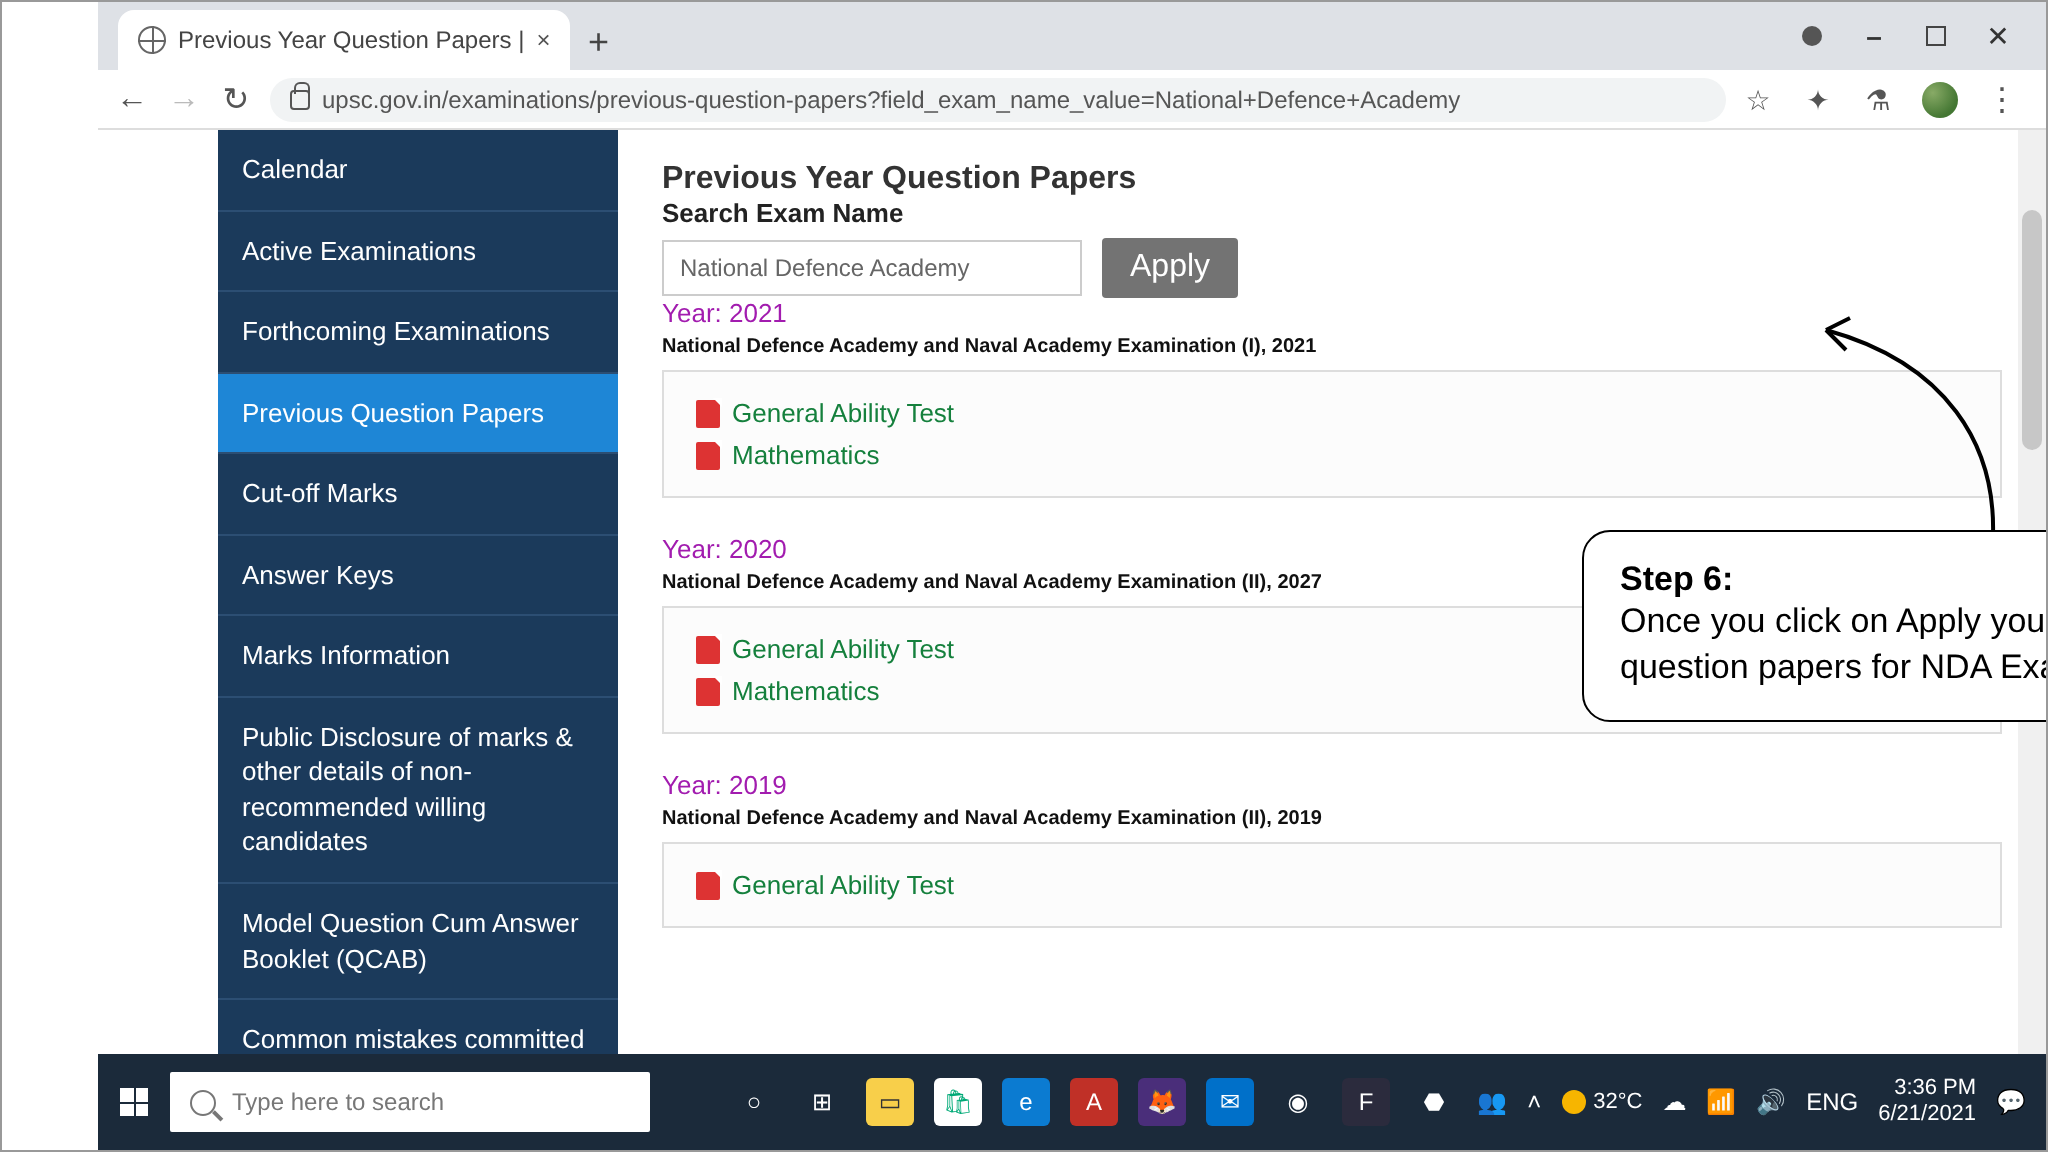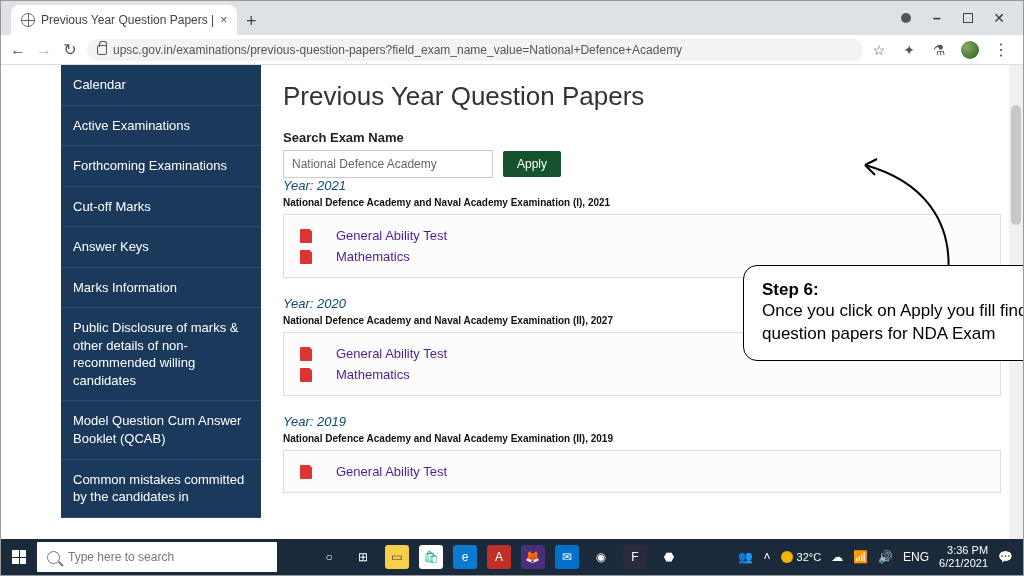--- a/index.html
+++ b/index.html
@@ -1,19 +1,19 @@
 <!DOCTYPE html>
 <html><head>
 <meta charset="utf-8">
 <style>
 * { margin: 0; padding: 0; box-sizing: border-box; }
 body { font-family: "Segoe UI", Arial, sans-serif; background: #fff; width: 1024px; height: 576px; overflow: hidden; position: relative; }
 
 
-.browser-frame { width: 1024px; height: 576px; display: flex; flex-direction: column; border: 1px solid #999; }
+.browser-frame { width: 1024px; height: 576px; display: flex; flex-direction: column; border: 1px solid #999; padding-left: 48px; }
 .tab-strip { height: 34px; background: #dee1e6; display: flex; align-items: flex-end; padding-left: 10px; }
 .tab { background: #fff; border-radius: 8px 8px 0 0; height: 30px; display: flex; align-items: center; padding: 0 10px; font-size: 12px; color: #444; min-width: 210px; gap: 6px; }
 .tab .globe { width: 14px; height: 14px; border: 1px solid #666; border-radius: 50%; position: relative; }
 .tab .globe::before { content:""; position:absolute; left:6px; top:-1px; width:1px; height:14px; background:#666; }
 .tab .globe::after { content:""; position:absolute; top:6px; left:-1px; height:1px; width:14px; background:#666; }
 .tab-close { margin-left: auto; color:#555; }
 .new-tab { width: 28px; height: 28px; display:flex; align-items:center; justify-content:center; color:#444; font-size:18px; }
 .window-controls { margin-left:auto; display:flex; gap:18px; padding:0 16px; align-items:center; height:100%; }
 .wc { width:16px; height:16px; display:flex; align-items:center; justify-content:center; color:#333; font-size:14px; }
 .wc.dot { width:10px; height:10px; background:#555; border-radius:50%; }
@@ -34,46 +34,46 @@
 .kebab { font-size:16px; color:#555; }
 
 
 .viewport { flex:1; background:#fff; overflow:hidden; position:relative; }
 .page-canvas { display:flex; padding-left:60px; }
 .sidebar { width:200px; background:#1b3a5b; }
 .sidebar-item { color:#fff; font-size:13px; padding:11px 12px; border-bottom:1px solid #2c4e73; cursor:pointer; line-height:1.35; }
 .sidebar-item.active { background:#1e86d6; }
 
 .main { flex:1; padding:16px 22px 0 22px; position:relative; }
-h1.page-title { font-size:26px; font-weight:400; color:#333; margin-bottom:18px; }
+h1.page-title { font-size:16px; font-weight:700; color:#333; }
 .search-label { font-size:13px; font-weight:bold; color:#222; margin-bottom:5px; }
 .search-row { display:flex; gap:10px; align-items:center; margin-bottom:0; }
 .search-input { width:210px; height:28px; border:1px solid #ccc; padding:0 8px; font-size:12px; color:#666; }
-.apply-btn { background:#14532d; color:#fff; border:none; padding:6px 14px; font-size:12px; border-radius:2px; cursor:pointer; }
-
-.year-label { font-size:13px; color:#0c4a6e; margin-bottom:4px;font-style:italic; }
+.apply-btn { background:#737373; color:#fff; border:none; padding:6px 14px; font-size:16px; border-radius:2px; cursor:pointer; }
+
+.year-label { font-size:13px; color:#a21caf; margin-bottom:4px; }
 .exam-title { font-size:10px; font-weight:bold; color:#111; margin-bottom:6px; }
 .result-block { margin-bottom:18px; }
 .paper-box { border:1px solid #ddd; padding:10px 16px; background:#fcfcfc; }
-.paper-link { display:flex; align-items:center; gap:24px; font-size:13px; color:#4c1d95; padding:3px 0; cursor:pointer; }
+.paper-link { display:flex; align-items:center; gap:6px; font-size:13px; color:#15803d; padding:3px 0; cursor:pointer; }
 .pdf-ico { width:12px; height:14px; background:#d33; border-radius:1px; position:relative; }
 .pdf-ico::after { content:""; position:absolute; right:-1px; top:-1px; width:5px; height:5px; background:#fff; clip-path: polygon(100% 0, 0 0, 100% 100%); }
 
 
 .callout { position:absolute; left:482px; top:200px; width:400px; background:#fff; border:1.5px solid #000; border-radius:14px; padding:14px 18px; z-index:50; }
 .callout .step { font-weight:bold; font-size:17px; }
 .callout .desc { font-size:17px; line-height:1.35; }
 .arrow { position:absolute; left:592px; top:86px; z-index:49; }
 
 
 .vscroll { position:absolute; right:0; top:0; bottom:0; width:14px; background:#f0f0f0; }
 .vscroll-thumb { position:absolute; right:2px; top:40px; width:10px; height:120px; background:#c7c7c7; border-radius:5px; }
 
 
-.taskbar { height:36px; background:#1b2a3a; display:flex; align-items:center; color:#fff; font-size:11px; }
+.taskbar { height:48px; background:#1b2a3a; display:flex; align-items:center; color:#fff; font-size:11px; }
 .start { width:36px; height:36px; display:flex; align-items:center; justify-content:center; }
 .win-logo { width:14px; height:14px; display:grid; grid-template-columns:1fr 1fr; grid-template-rows:1fr 1fr; gap:1px; }
 .win-logo span { background:#fff; }
 .search-taskbar { background:#fff; color:#777; height:30px; width:240px; display:flex; align-items:center; padding:0 10px; gap:8px; font-size:12px; border-radius:1px; }
 .search-taskbar .mag { width:13px; height:13px; border:1.5px solid #777; border-radius:50%; position:relative; }
 .search-taskbar .mag::after { content:""; position:absolute; width:6px; height:1.5px; background:#777; transform:rotate(45deg); right:-5px; bottom:-2px; }
 .task-icons { display:flex; align-items:center; gap:10px; margin-left:40px; }
 .ti { width:24px; height:24px; border-radius:3px; display:flex; align-items:center; justify-content:center; font-size:12px; color:#fff; }
 .tray { margin-left:auto; display:flex; align-items:center; gap:10px; padding-right:10px; font-size:11px; }
 .tray .clock { text-align:right; line-height:1.15; }
@@ -121,20 +121,21 @@
   <div class="viewport">
     <div class="vscroll">
         <div class="vscroll-thumb"></div>
       </div>
     <div class="page-canvas">
 
       <div class="sidebar">
         <div class="sidebar-item">Calendar</div>
         <div class="sidebar-item">Active Examinations</div>
         <div class="sidebar-item">Forthcoming Examinations</div>
+        <div class="sidebar-item active">Previous Question Papers</div>
         <div class="sidebar-item">Cut-off Marks</div>
         <div class="sidebar-item">Answer Keys</div>
         <div class="sidebar-item">Marks Information</div>
         <div class="sidebar-item">Public Disclosure of marks &amp; other details of non-recommended willing candidates</div>
         <div class="sidebar-item">Model Question Cum Answer Booklet (QCAB)</div>
         <div class="sidebar-item">Common mistakes committed by the candidates in</div>
       </div>
 
       <div class="main">
         <h1 class="page-title">Previous Year Question Papers</h1>

